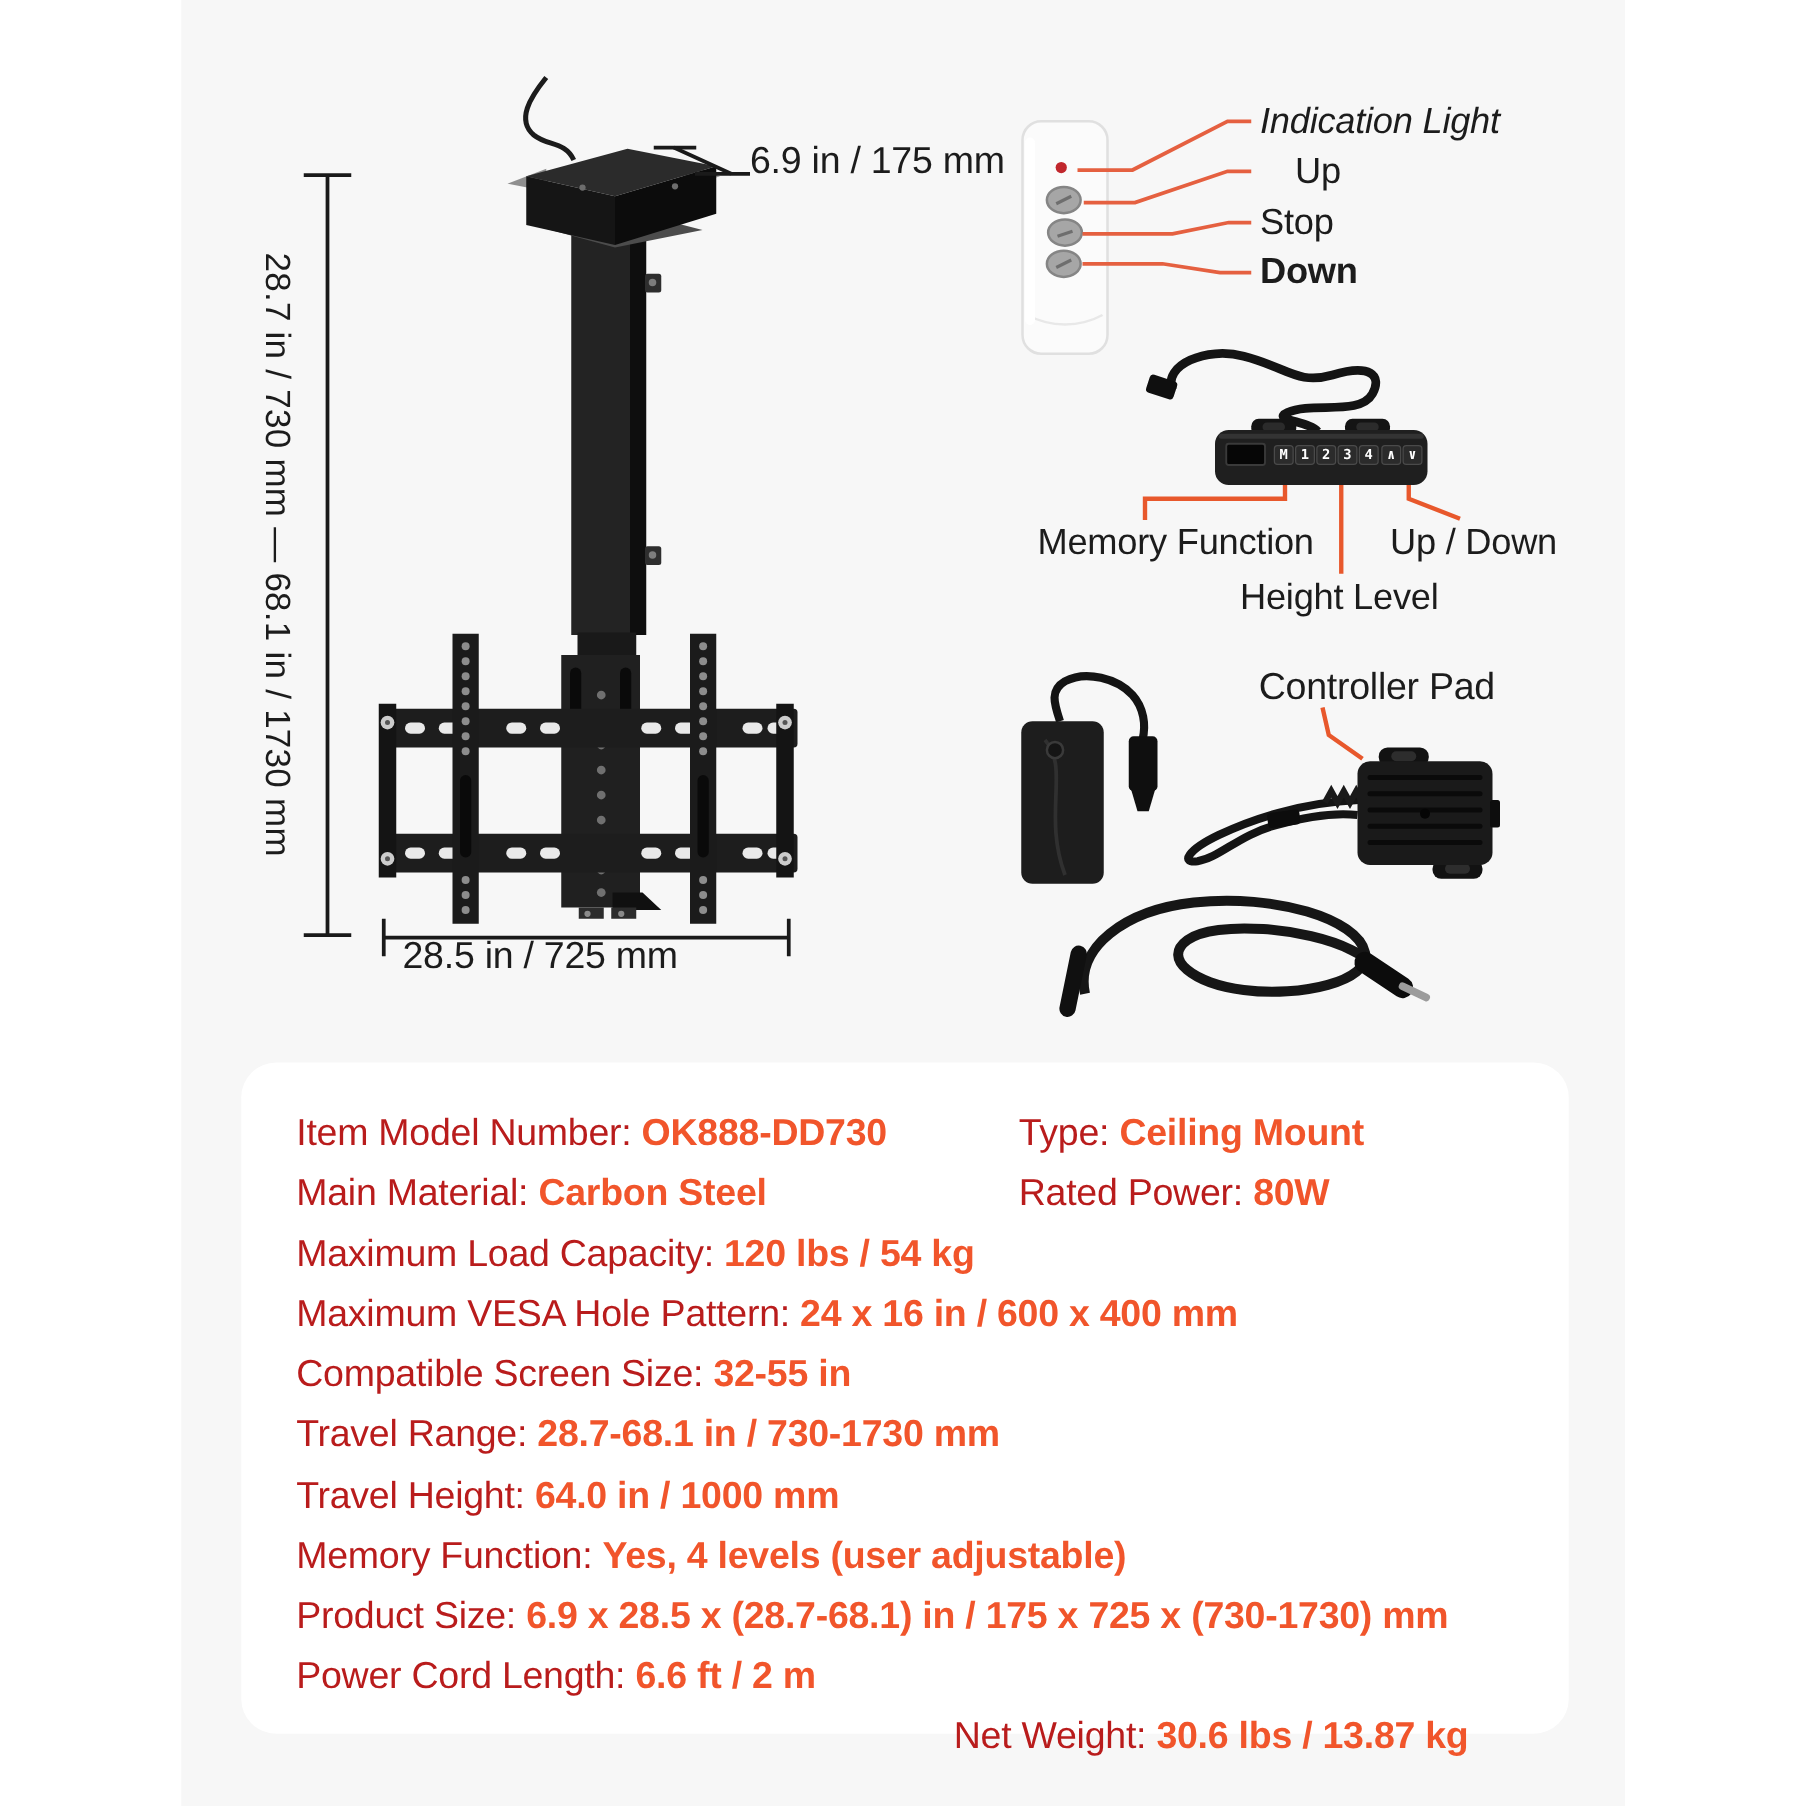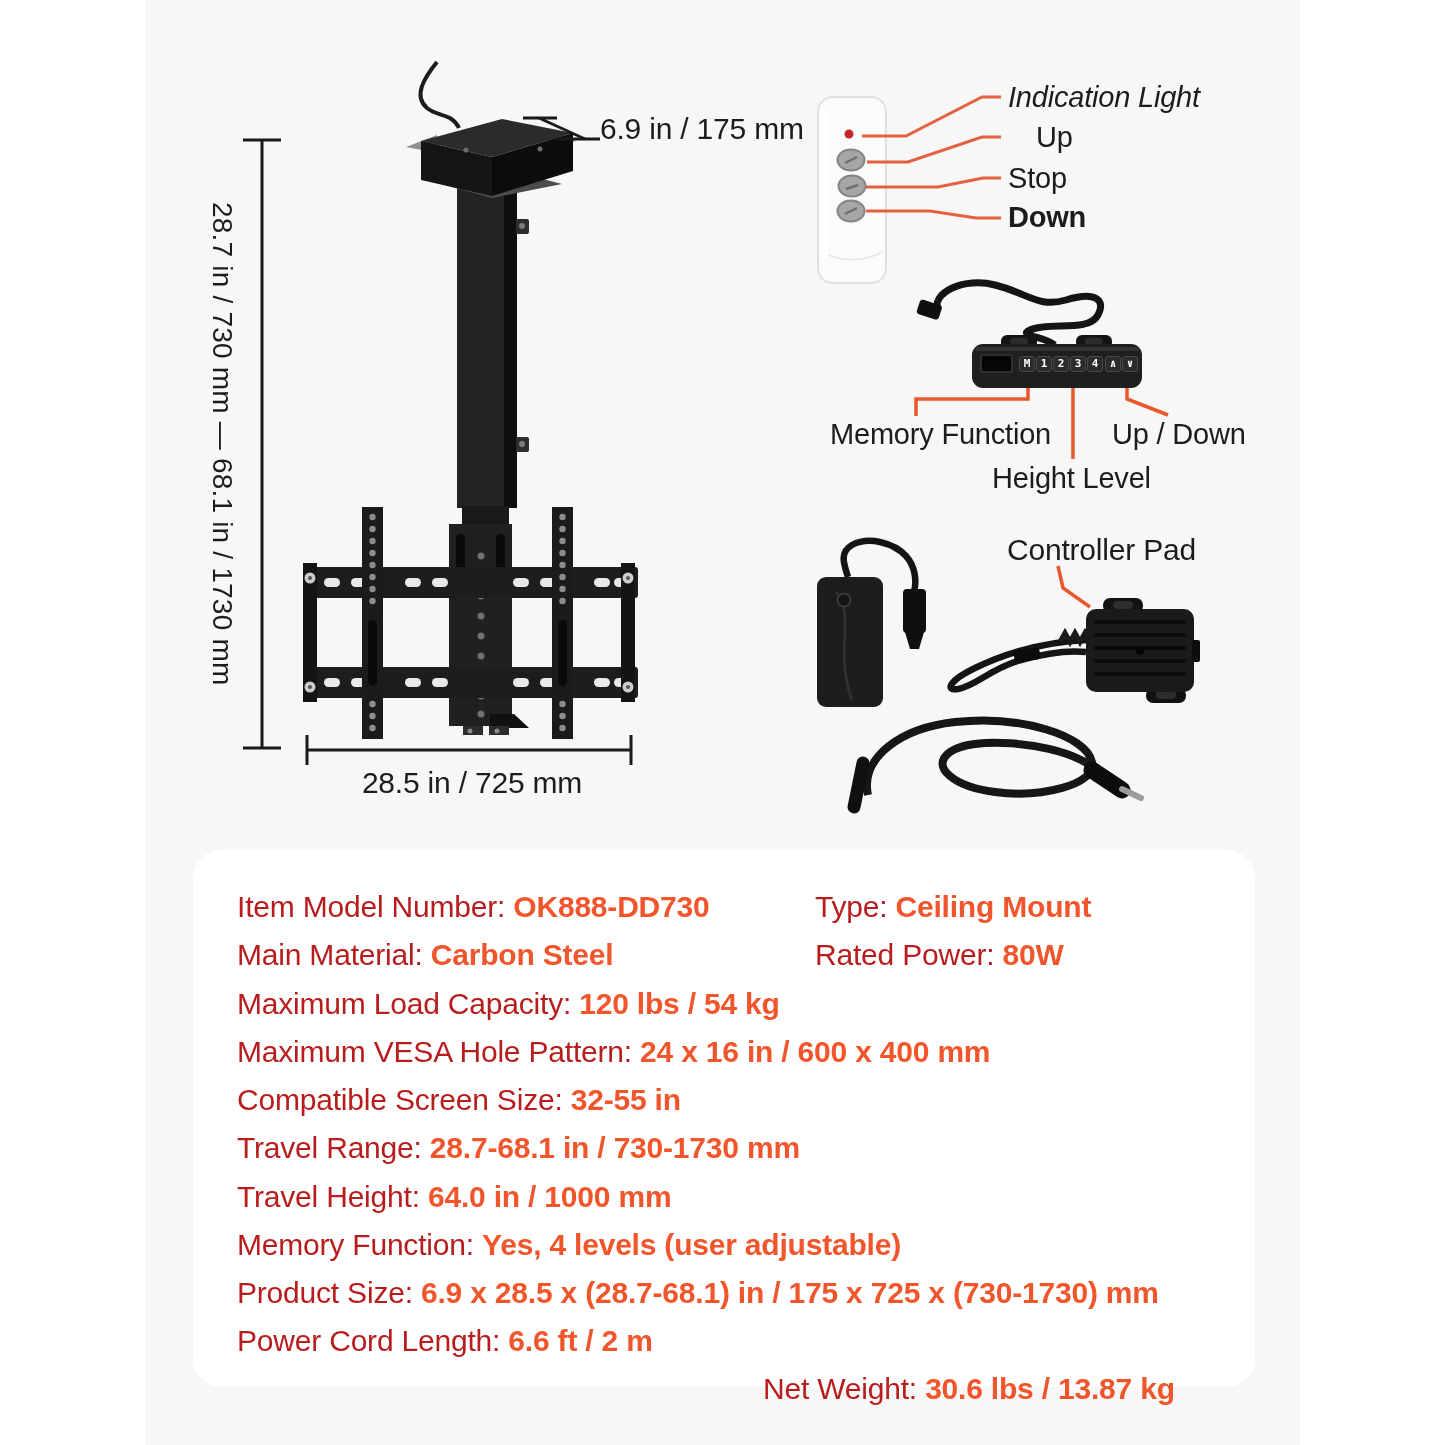--- a/index.html
+++ b/index.html
@@ -11,21 +11,21 @@
   .panel{position:absolute;left:145px;top:0;width:1155px;height:1445px;background:#f7f7f7;}
   svg.illus{position:absolute;left:0;top:0;width:1445px;height:1445px;}
   .txt{position:absolute;white-space:nowrap;letter-spacing:-0.2px;color:#1c1c1c;}
   .callout{font-size:29px;line-height:34px;}
   .dimlabel{font-size:30px;}
   .vdim{
     position:absolute;left:206px;top:140px;height:608px;
     writing-mode:vertical-rl;text-align:center;
     font-size:28px;white-space:nowrap;color:#1c1c1c;letter-spacing:0.2px;
   }
-  .widthdim{left:322px;top:766px;width:300px;text-align:center;}
+  .widthdim{left:322px;top:748px;width:300px;}
   .depthdim{left:600px;top:112px;}
   .kbtn{
     position:absolute;width:16px;height:16px;top:356px;
     background:#2b2b2b;border:1px solid #4a4a4a;border-radius:3px;
     color:#ffffff;font-size:11px;line-height:14px;text-align:center;
     font-family:"DejaVu Sans Mono",monospace;font-weight:700;box-sizing:border-box;
   }
   .spec-card{
     position:absolute;left:193px;top:850px;width:1062px;height:537px;
     background:#ffffff;border-radius:28px;box-sizing:border-box;

